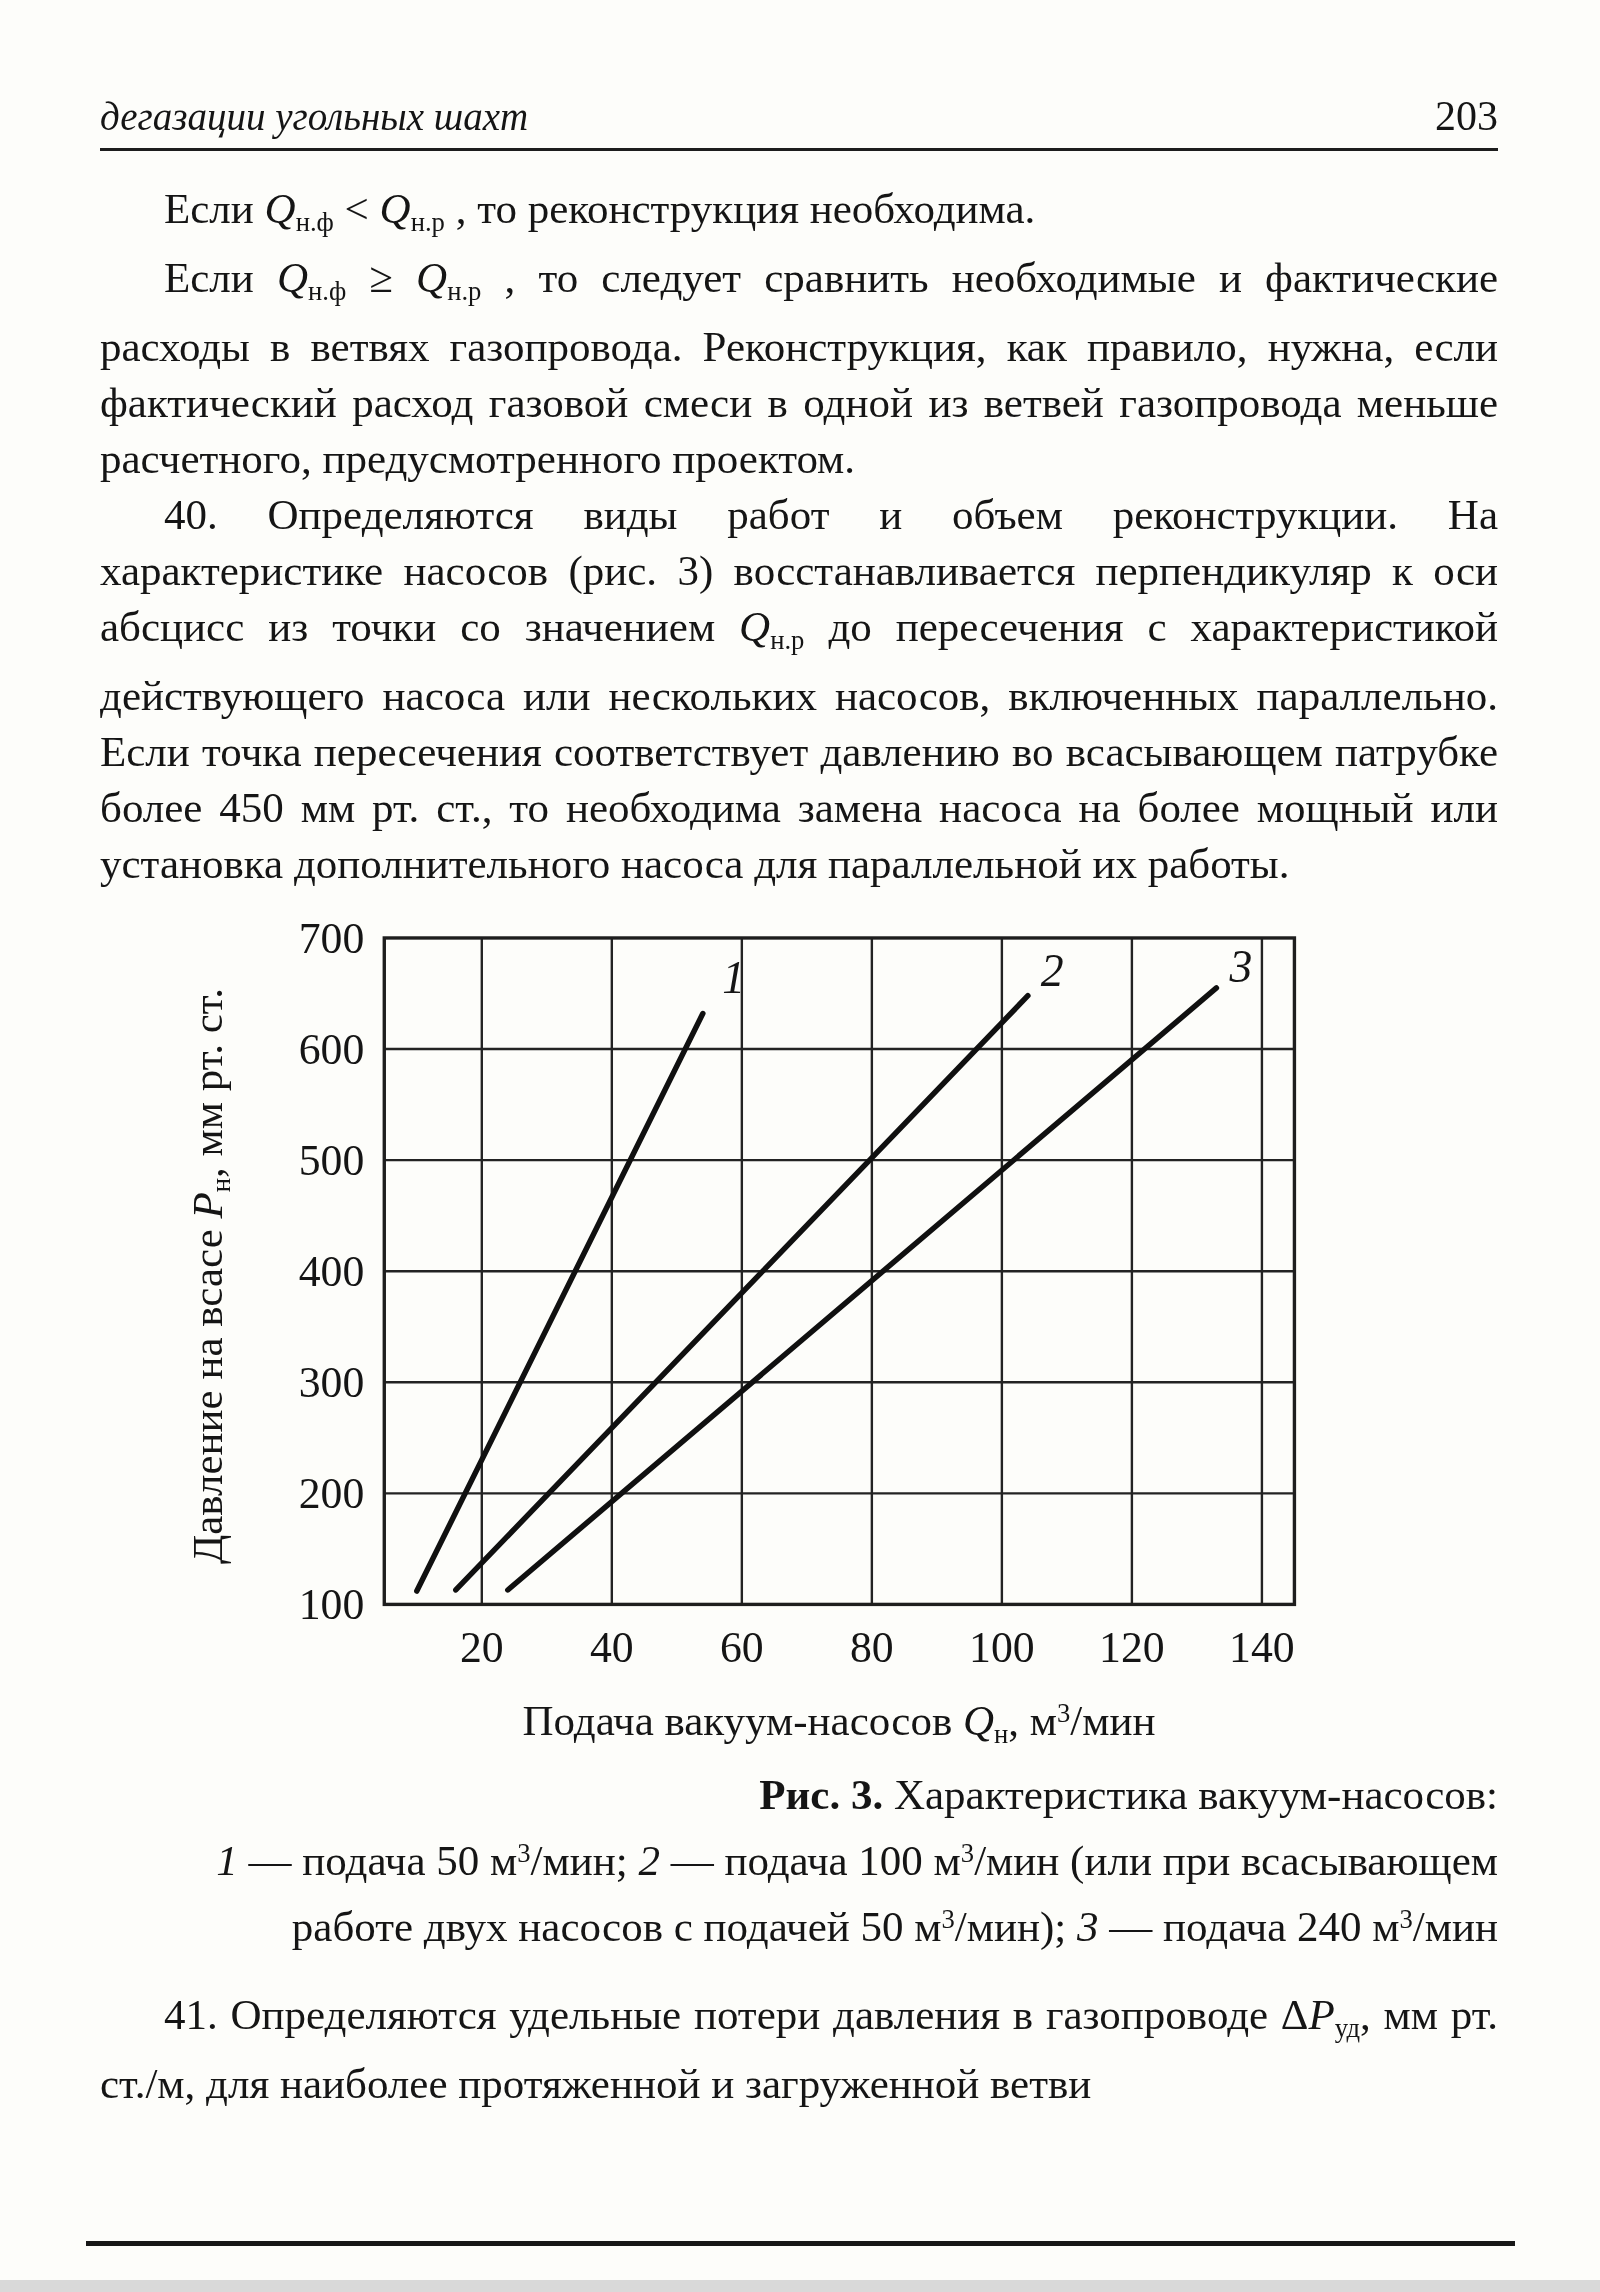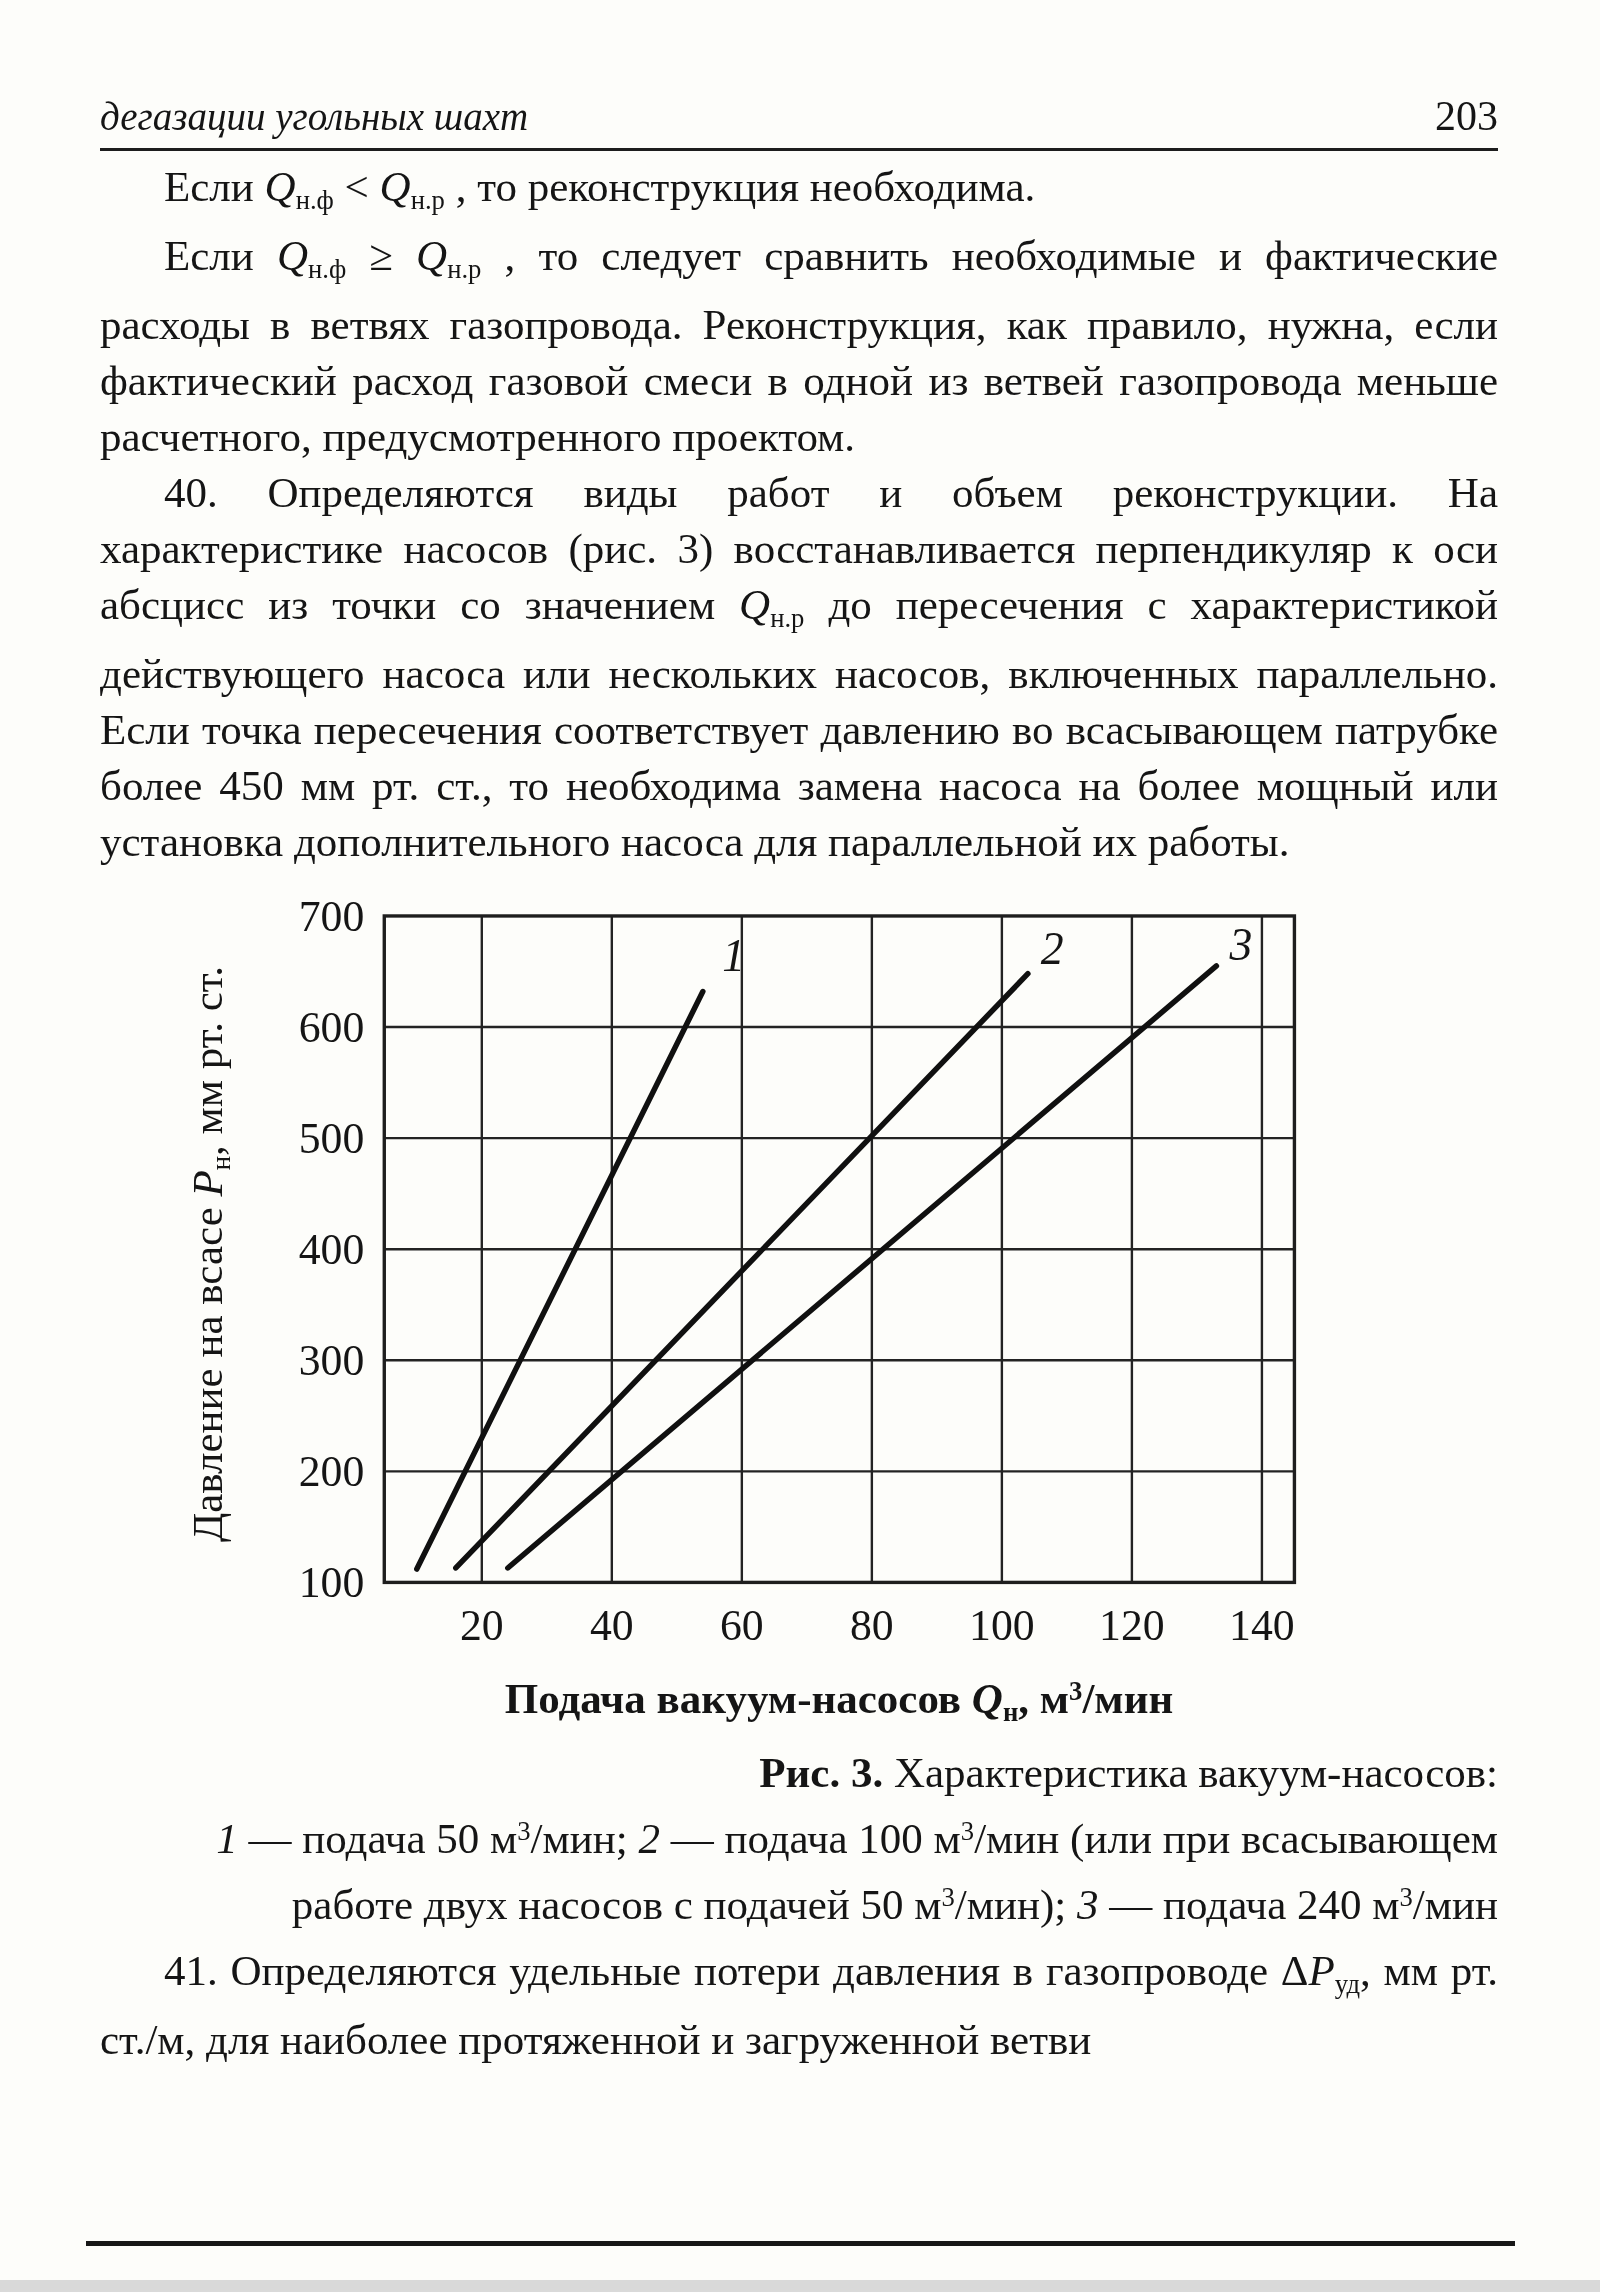--- a/index.html
+++ b/index.html
@@ -13,21 +13,21 @@
     overflow:hidden;
   }
   
   .header{
     display:flex;justify-content:space-between;align-items:baseline;
     margin-top:92px;padding-bottom:8px;border-bottom:3px solid #1d1d1d;
   }
   .htitle{font-style:italic;font-size:39px;}
   .hnum{font-size:42px;}
   
-  .bodytext{margin-top:8px;font-size:43px;line-height:56px;text-align:justify;}
+  .bodytext{margin-top:30px;font-size:43px;line-height:56px;text-align:justify;}
   .para{text-indent:64px;margin:0;}
   
   .r-i{font-style:italic;}
   .r-b{font-weight:700;}
   .r-sub{font-size:0.62em;vertical-align:-0.3em;}
   .r-sup{font-size:0.62em;vertical-align:0.5em;}
   
   .figure{margin-top:26px;}
   .figrow{display:flex;margin-left:70px;}
   .ylabelbox{position:relative;width:80px;flex:0 0 80px;}
@@ -36,21 +36,21 @@
     transform:translate(-50%,-50%) rotate(-90deg);
     white-space:nowrap;font-size:43px;
   }
   svg.chart{display:block;}
   .grid{stroke:#232323;stroke-width:2.4;}
   .plotbox{fill:none;stroke:#1e1e1e;stroke-width:3.4;}
   .dataline{fill:none;stroke:#101010;stroke-width:5.5;stroke-linecap:round;}
   text.tick{font-size:44px;fill:#151515;text-anchor:middle;}
   text.ytick{text-anchor:end;}
   text.linelabel{font-size:46px;font-style:italic;fill:#151515;}
-  .xlabel{margin:2px 0 16px 284px;width:910px;text-align:center;font-size:43px;font-weight:bold;}
+  .xlabel{margin:2px 0 16px 284px;width:910px;text-align:center;font-size:43px;}
   .caption{margin-top:16px;text-align:center;font-size:43px;line-height:58px;}
   .caption p{margin:0;text-align:right;}
   .p41{}
   
   .footer{
     position:absolute;left:100px;right:103px;top:2105px;
     border-top:3px solid #1d1d1d;padding-top:12px;font-size:27px;
   }
   .bottomrule{
     position:absolute;left:86px;right:86px;top:2241px;height:5px;background:#171717;

